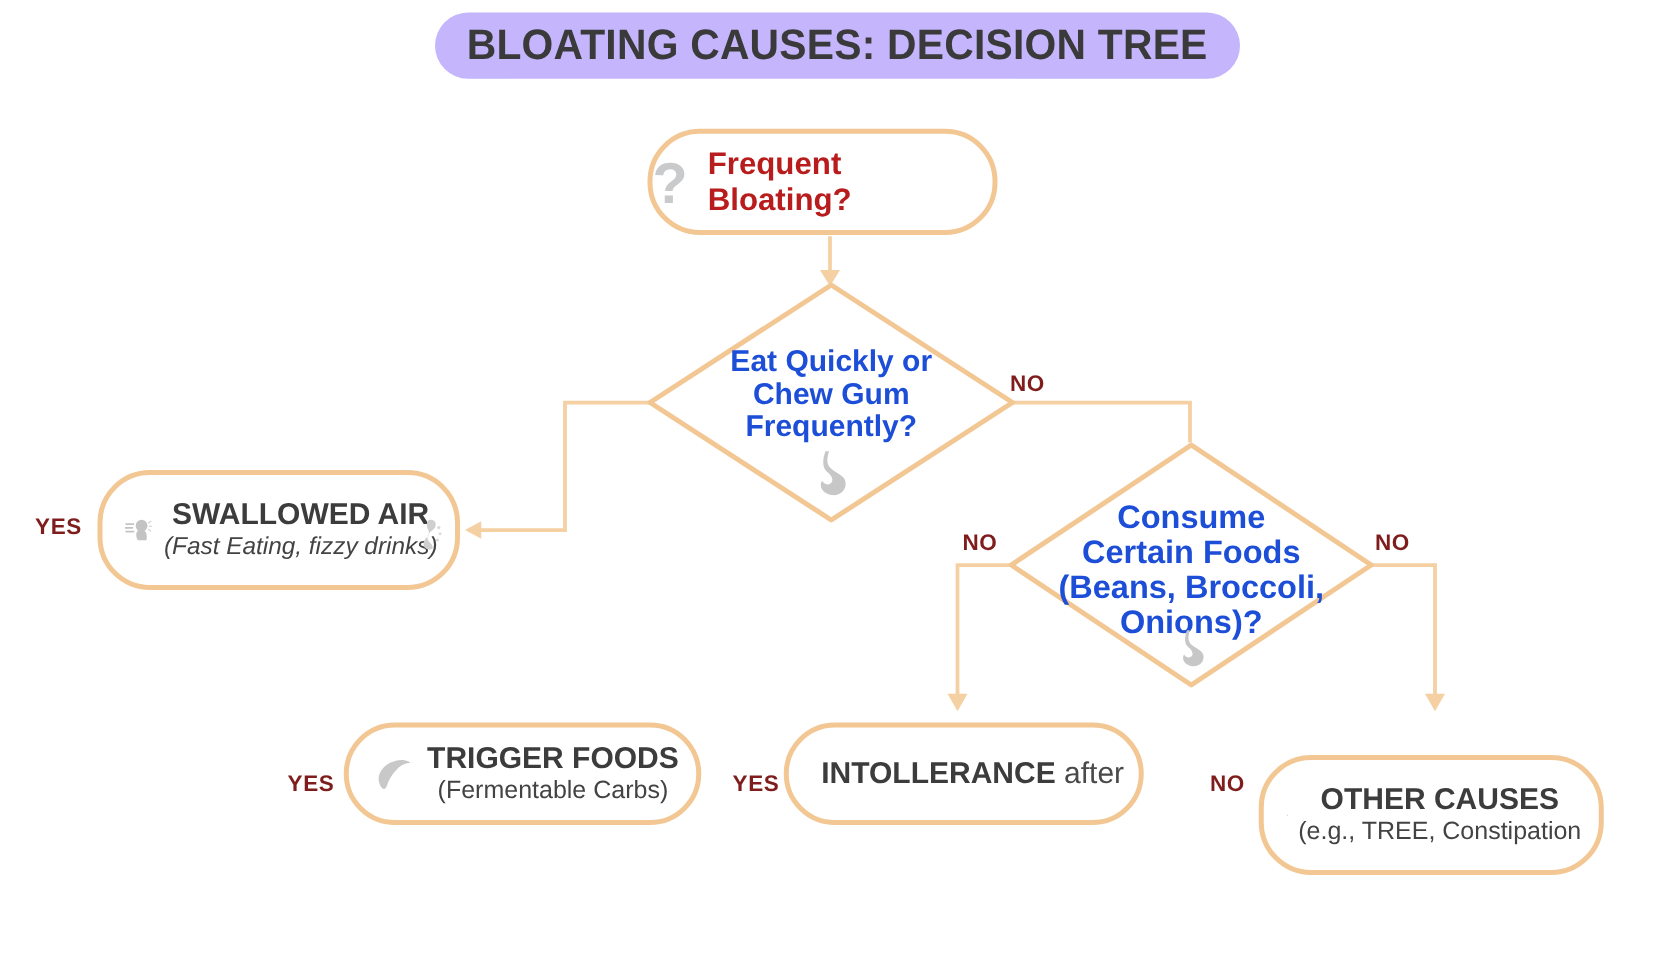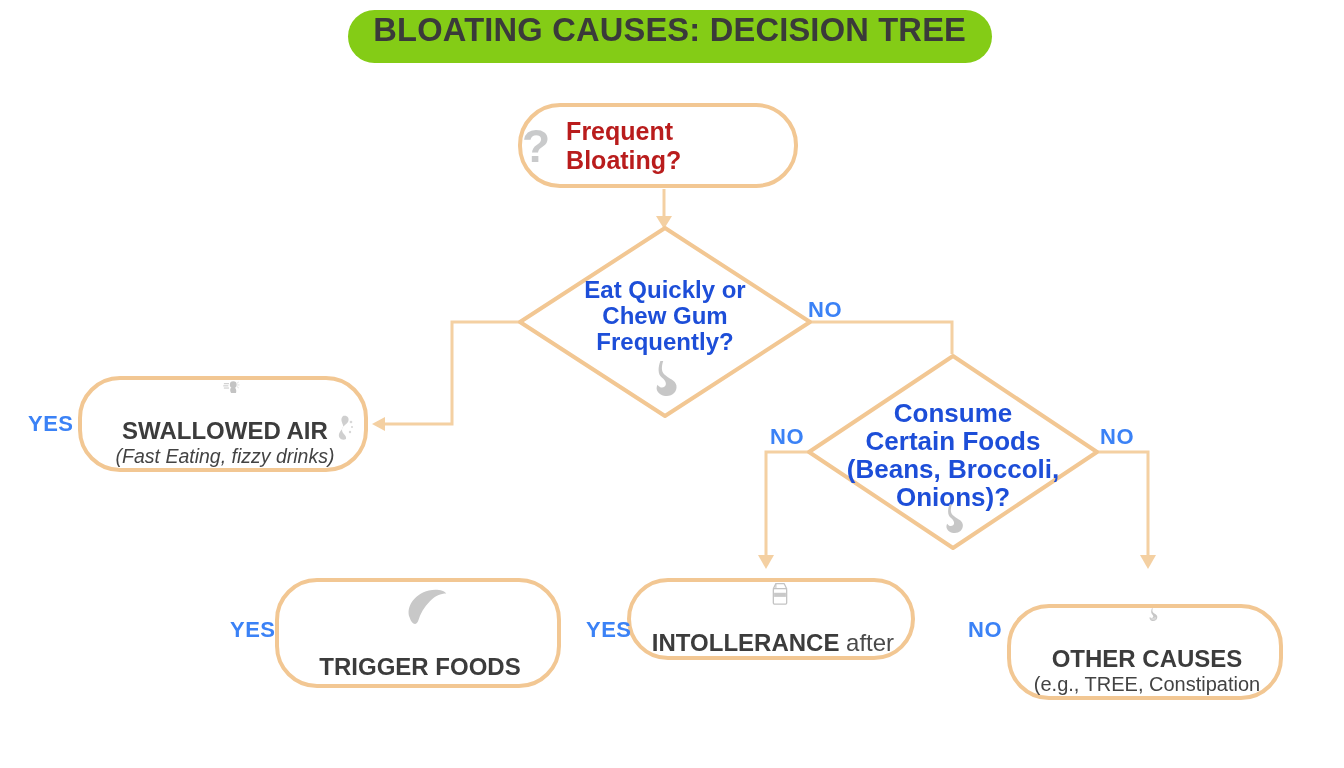--- a/index.html
+++ b/index.html
@@ -4,22 +4,22 @@
 <style>
   * { margin: 0; padding: 0; box-sizing: border-box; }
   html, body { width: 1344px; height: 768px; background: #ffffff; overflow: hidden; }
   body { font-family: "Liberation Sans", "DejaVu Sans", sans-serif; color: #3e3e3e; position: relative; }
 
   .abs { position: absolute; }
 
   
   .title-pill {
     left: 348px; top: 10px; width: 644px; height: 53px;
-    background: #84cc16; border-radius: 27px;
-    display: flex; justify-content: center;
+    background: #c4b5fd; border-radius: 27px;
+    display: flex; align-items: center; justify-content: center;
     z-index: 2;
   }
   .title-pill span {
     font-size: 34px; font-weight: 800; color: #3a3a3a;
     letter-spacing: 0.2px; display: inline-block; transform: scaleX(0.96);
     white-space: nowrap;
   }
 
   
   .edge-layer { left: 0; top: 0; z-index: 3; pointer-events: none; }
@@ -40,38 +40,38 @@
     z-index: 4; text-align: center; white-space: pre-line;
     font-size: 24px; font-weight: 700; line-height: 1.08; color: #1d4ed8;
   }
   .diamond-text.d1 { left: 545px; top: 277px; width: 240px; }
   .diamond-text.d2 { left: 833px; top: 399px; width: 240px; font-size: 26px; }
 
   .stomach-abs { z-index: 4; }
 
   
   .outcome {
-    padding-left: 18px; gap: 24px; flex-direction: column;
+    padding-left: 18px; gap: 8px;
   }
   .outcome .texts { display: flex; flex-direction: column; align-items: center; flex: 1; padding-right: 14px; }
   .outcome .o-title { font-size: 24px; font-weight: 700; color: #3c3c3c; white-space: nowrap; line-height: 1.1; }
   .outcome .o-title .suffix { font-weight: 400; color: #4a4a4a; }
   .outcome .o-sub { font-size: 20px; font-weight: 400; color: #434343; white-space: nowrap; line-height: 1.2; }
 
   .box-swallowed { left: 78px;  top: 376px; width: 290px; height: 96px; }
-  .box-trigger   { left: 275px; top: 578px; width: 286px; height: 110px; }
+  .box-trigger   { left: 275px; top: 578px; width: 286px; height: 82px; }
   .box-intol     { left: 627px; top: 578px; width: 288px; height: 82px; }
   .box-other     { left: 1007px; top: 604px; width: 276px; height: 96px; }
   .box-swallowed .o-sub, .box-intol .o-sub { font-size: 19.5px; font-style: italic; }
 
   .fizzy-mini { position: absolute; right: 8px; top: 34px; }
 
   
   .edge-label {
-    z-index: 4; font-size: 22px; font-weight: 700; color: #3b82f6;
+    z-index: 4; font-size: 18px; font-weight: 700; color: #7f1d1d;
     letter-spacing: 0.5px;
   }
   .lbl-d1-no   { left: 808px;  top: 297px; }
   .lbl-d1-yes  { left: 28px;   top: 411px; }
   .lbl-d2-noL  { left: 770px;  top: 424px; }
   .lbl-d2-noR  { left: 1100px; top: 424px; }
   .lbl-trig-yes{ left: 230px;  top: 617px; }
   .lbl-int-yes { left: 586px;  top: 617px; }
   .lbl-oth-no  { left: 968px;  top: 617px; }
 </style>
@@ -148,20 +148,21 @@
     <circle cx="16" cy="18" r="1.2" fill="#d8d8d8"></circle>
   </svg>
 </div>
 
 <div class="abs node-box outcome box-trigger">
   <svg width="54" height="48" viewBox="0 0 56 48">
     <path fill="#c8c8c8" d="M10 36 C6 26 14 12 30 8 C38 6 46 8 48 11 C42 11 37 13 31 19 C25 25 21 32 19 39 C17 45 12 43 10 36 Z"></path>
   </svg>
   <div class="texts">
     <span class="o-title"><b>TRIGGER FOODS</b><span class="suffix"></span></span>
+    <span class="o-sub">(Fermentable Carbs)</span>
   </div>
 </div>
 
 <div class="abs node-box outcome box-intol">
   <svg width="40" height="52" viewBox="0 0 36 46">
     <polygon points="5,13 10,3 26,3 31,13" fill="#ffffff" stroke="#c3c3c3" stroke-width="2.5" stroke-linejoin="round"></polygon>
     <rect x="5" y="13" width="26" height="30" rx="2" fill="#ffffff" stroke="#c3c3c3" stroke-width="2.5"></rect>
     <rect x="6.5" y="21" width="23" height="8" fill="#c9c9c9"></rect>
     <line x1="10" y1="3" x2="10" y2="13" stroke="#c3c3c3" stroke-width="2"></line>
   </svg>

